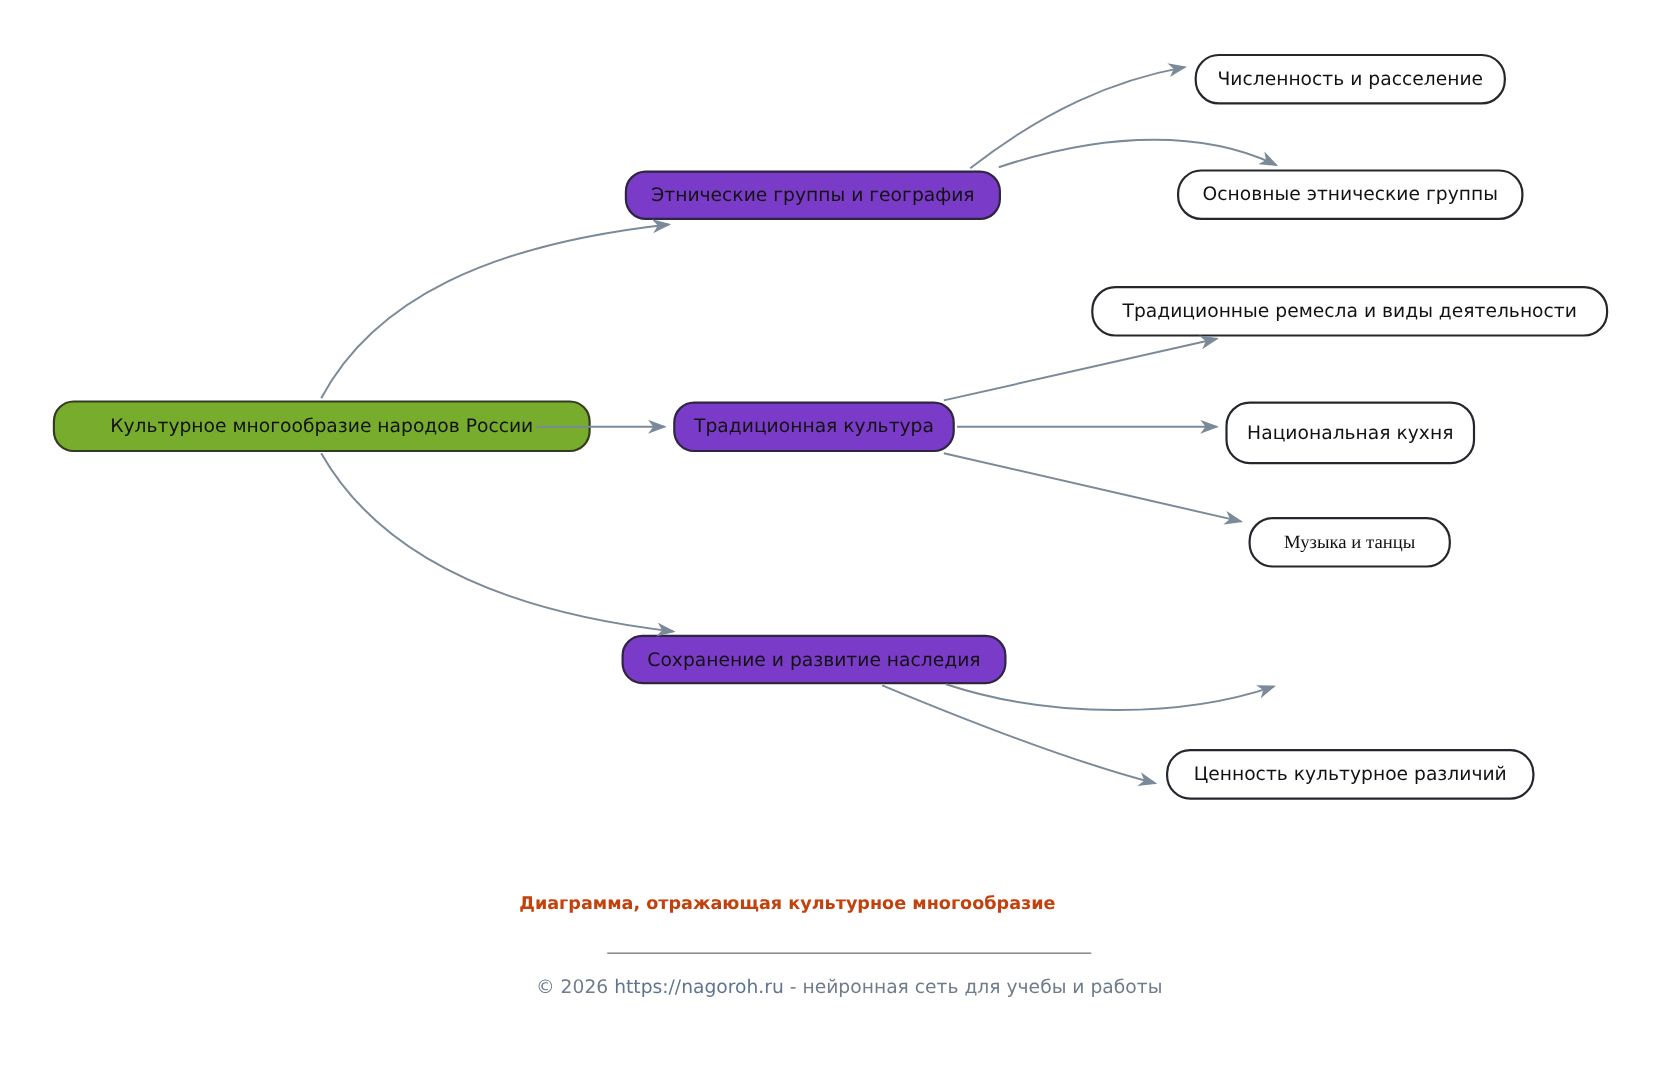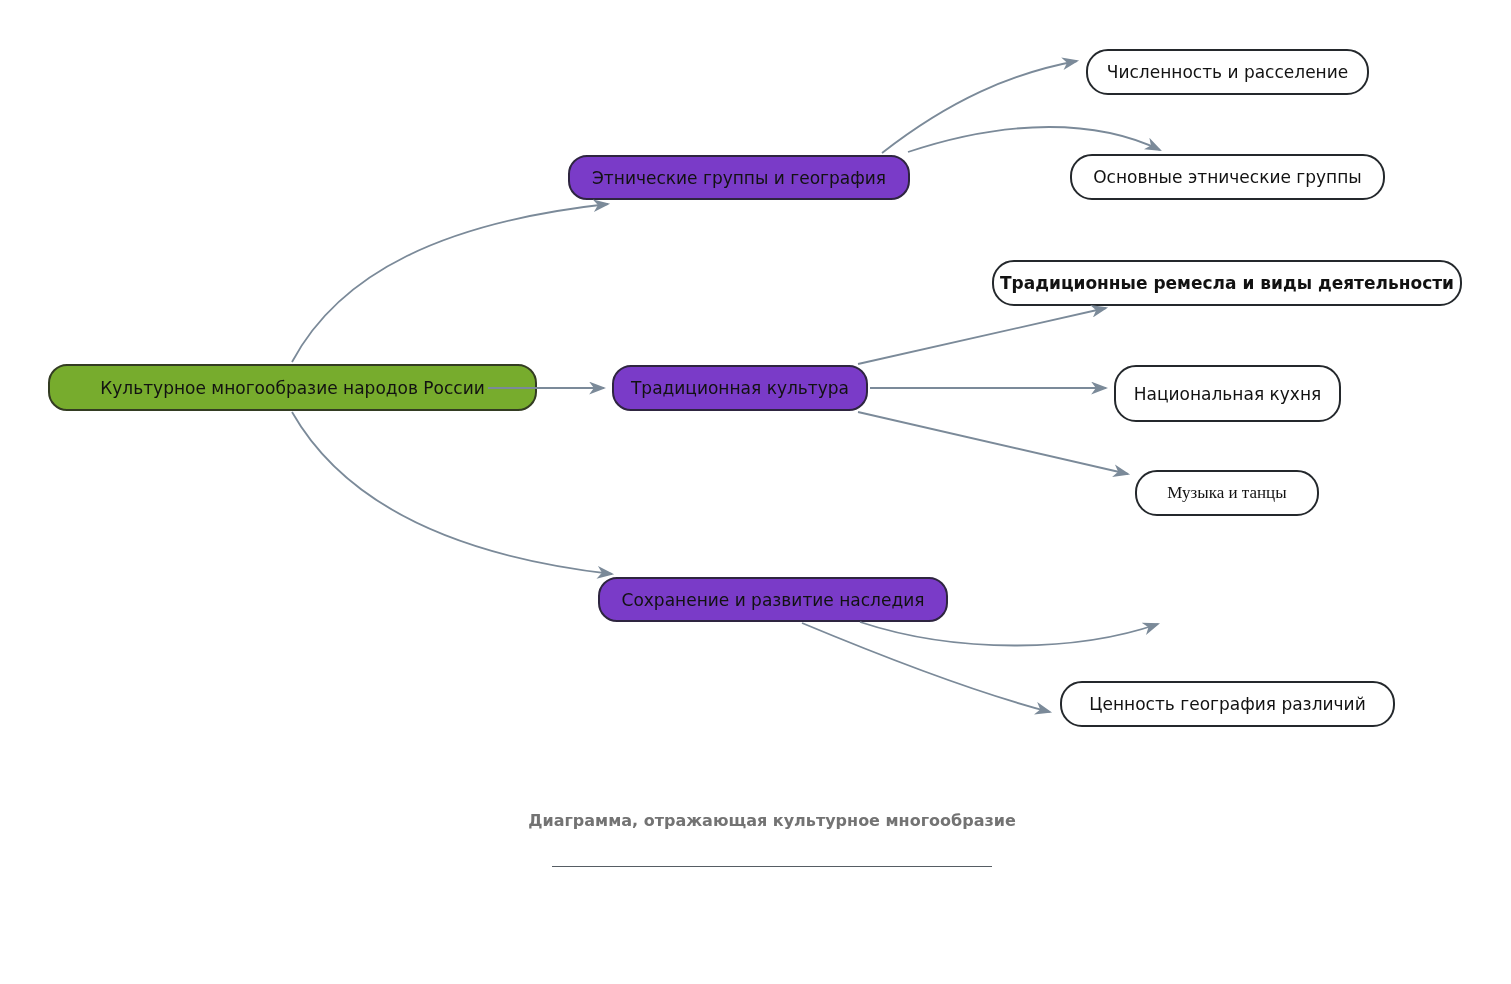--- a/index.html
+++ b/index.html
@@ -21,22 +21,22 @@
     background:#77ac2d;border:2px solid #333c22;border-radius:19px;
   }
   .branch{
     background:#7a3bc8;border:2px solid #2e2540;border-radius:19px;
   }
   .leaf{
     background:#ffffff;border:2px solid #24282c;border-radius:22px;
   }
   .caption{
     position:absolute;left:472px;top:811px;width:600px;
-    text-align:center;font-weight:bold;font-size:16px;line-height:19px;
-    color:#737373;
+    font-weight:bold;font-size:16px;line-height:19px;
+    color:#c2410c;
   }
   .separator{
     position:absolute;left:552px;top:866px;width:440px;height:0;
     border-top:1.5px solid #565d64;
   }
   .footer{
     position:absolute;left:372px;top:888px;width:800px;
     text-align:center;font-size:17px;color:#6e7c8b;
   }
   .footer .link{color:#5f7490;}
@@ -51,47 +51,47 @@
   </div>
 
   <div class="node branch" style="left:568px;top:155px;width:342px;height:45px;text-align:right;">
     <span>Этнические группы и география</span>
   </div>
 
   <div class="node branch" style="left:612px;top:365px;width:256px;height:46px;">
     <span>Традиционная культура</span>
   </div>
 
-  <div class="node branch" style="left:565px;top:577px;width:350px;height:45px;margin-left:33px;">
+  <div class="node branch" style="left:565px;top:577px;width:350px;height:45px;">
     <span>Сохранение и развитие наследия</span>
   </div>
 
   <div class="node leaf" style="left:1086px;top:49px;width:283px;height:46px;">
     <span>Численность и расселение</span>
   </div>
 
   <div class="node leaf" style="left:1070px;top:154px;width:315px;height:46px;">
     <span>Основные этнические группы</span>
   </div>
 
-  <div class="node leaf" style="left:992px;top:260px;width:470px;height:46px;font-weight:bold;">
+  <div class="node leaf" style="left:992px;top:260px;width:470px;height:46px;">
     <span>Традиционные ремесла и виды деятельности</span>
   </div>
 
   <div class="node leaf" style="left:1114px;top:365px;width:227px;height:57px;">
     <span>Национальная кухня</span>
   </div>
 
   <div class="node leaf" style="left:1135px;top:470px;width:184px;height:46px;font-family:Liberation Serif, serif;">
     <span>Музыка и танцы</span>
   </div>
 
 
   <div class="node leaf" style="left:1060px;top:681px;width:335px;height:46px;">
-    <span>Ценность география различий</span>
+    <span>Ценность культурное различий</span>
   </div>
 
   <svg class="edges" viewBox="0 0 1511 984" xmlns="http://www.w3.org/2000/svg">
     <defs>
       <marker id="arrow" viewBox="0 0 16 12" refX="14" refY="6" markerWidth="17" markerHeight="13" markerUnits="userSpaceOnUse" orient="auto">
         <path d="M0,0 L16,6 L0,12 L4.5,6 Z" fill="#7b8a99"></path>
       </marker>
     </defs>
     <g fill="none" stroke="#7b8a99" stroke-width="1.8">
       <path d="M 292 362 C 340 272, 445 222, 608 204" marker-end="url(#arrow)"></path>
@@ -106,14 +106,15 @@
       <path d="M 802 623 C 910 668, 992 697, 1050 712" marker-end="url(#arrow)"></path>
     </g>
   </svg>
 
   <div class="caption">
     <div>Диаграмма, отражающая культурное многообразие</div>
   </div>
 
   <div class="separator"></div>
 
+  <div class="footer"><span>© 2026 </span><span class="link">https://nagoroh.ru</span><span> - нейронная сеть для учебы и работы</span></div>
 
 </div>
 
 </body></html>

